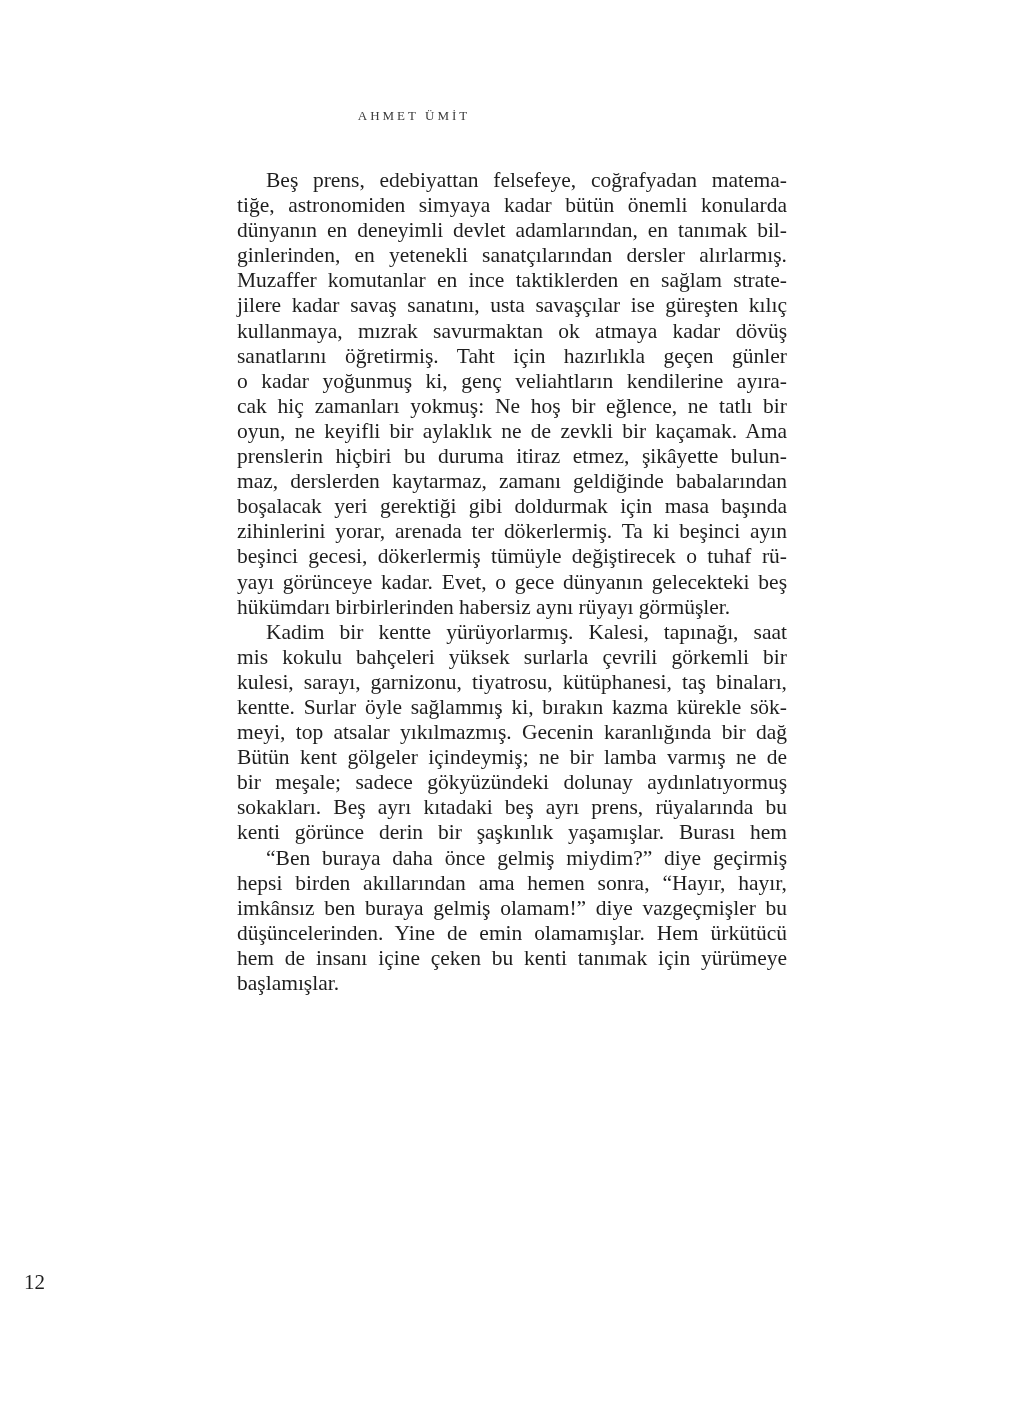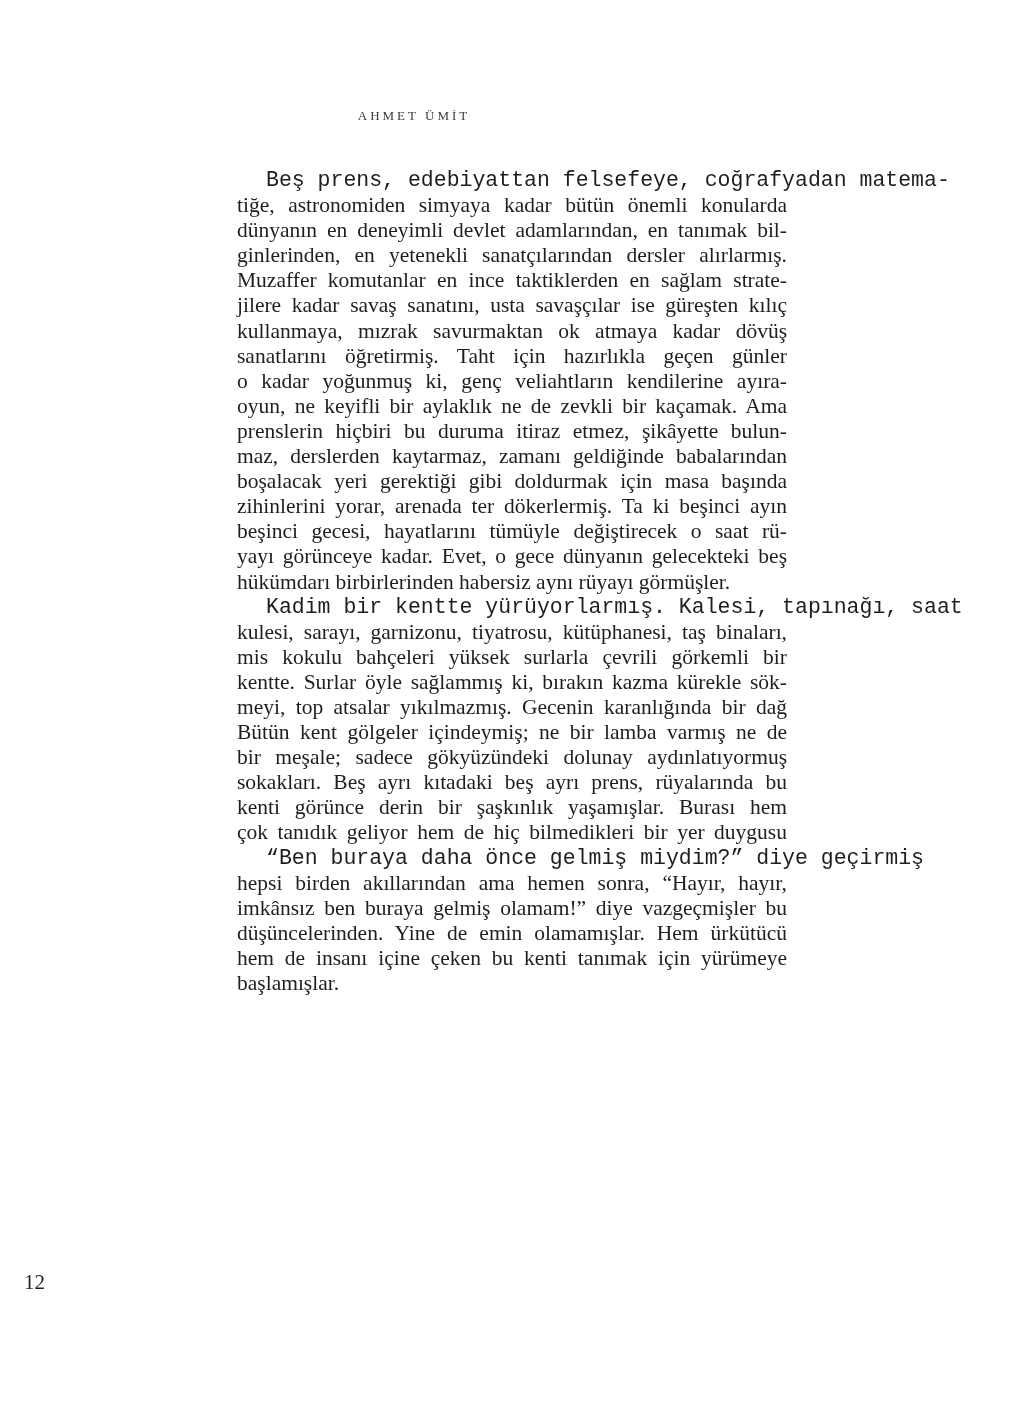--- a/index.html
+++ b/index.html
@@ -10,21 +10,21 @@
     font-family: "Liberation Serif", "DejaVu Serif", serif;
     font-size: 13px; letter-spacing: 3px; color: #3a3a3a;
   }
   .body-text {
     position: absolute; top: 168px; left: 237px; width: 550px;
     font-family: "Liberation Serif", "DejaVu Serif", serif;
     font-size: 21.5px; line-height: 25.1px; color: #1e1e1e;
   }
   .line { display: block; white-space: nowrap; text-align: justify; text-align-last: justify; height: 25.1px; }
   .line.last { text-align-last: left; }
-  .line.indent { padding-left: 29px; font-family: Liberation Mono, monospace; }
+  .line.indent { padding-left: 29px; }
   .page-number {
     position: absolute; top: 1270px; left: 0; width: 1024px; text-align: left;
     font-family: "Liberation Serif", "DejaVu Serif", serif;
     font-size: 21px; color: #1e1e1e; margin-left: 24px;
   }
 </style>
 </head>
 <body>
 
 <div class="page">
@@ -34,40 +34,40 @@
       <div>
         <span class="line indent">Beş prens, edebiyattan felsefeye, coğrafyadan matema-</span>
         <span class="line">tiğe, astronomiden simyaya kadar bütün önemli konularda</span>
         <span class="line">dünyanın en deneyimli devlet adamlarından, en tanımak bil-</span>
         <span class="line">ginlerinden, en yetenekli sanatçılarından dersler alırlarmış.</span>
         <span class="line">Muzaffer komutanlar en ince taktiklerden en sağlam strate-</span>
         <span class="line">jilere kadar savaş sanatını, usta savaşçılar ise güreşten kılıç</span>
         <span class="line">kullanmaya, mızrak savurmaktan ok atmaya kadar dövüş</span>
         <span class="line">sanatlarını öğretirmiş. Taht için hazırlıkla geçen günler</span>
         <span class="line">o kadar yoğunmuş ki, genç veliahtların kendilerine ayıra-</span>
+        <span class="line">cak hiç zamanları yokmuş: Ne hoş bir eğlence, ne tatlı bir</span>
         <span class="line">oyun, ne keyifli bir aylaklık ne de zevkli bir kaçamak. Ama</span>
         <span class="line">prenslerin hiçbiri bu duruma itiraz etmez, şikâyette bulun-</span>
         <span class="line">maz, derslerden kaytarmaz, zamanı geldiğinde babalarından</span>
         <span class="line">boşalacak yeri gerektiği gibi doldurmak için masa başında</span>
         <span class="line">zihinlerini yorar, arenada ter dökerlermiş. Ta ki beşinci ayın</span>
-        <span class="line">beşinci gecesi, hayatlarını tümüyle değiştirecek o saat rü-</span>
+        <span class="line">beşinci gecesi, dökerlermiş tümüyle değiştirecek o tuhaf rü-</span>
         <span class="line">yayı görünceye kadar. Evet, o gece dünyanın gelecekteki beş</span>
         <span class="line last">hükümdarı birbirlerinden habersiz aynı rüyayı görmüşler.</span>
       </div>
       <div>
         <span class="line indent">Kadim bir kentte yürüyorlarmış. Kalesi, tapınağı, saat</span>
+        <span class="line">mis kokulu bahçeleri yüksek surlarla çevrili görkemli bir</span>
         <span class="line">kulesi, sarayı, garnizonu, tiyatrosu, kütüphanesi, taş binaları,</span>
-        <span class="line">mis kokulu bahçeleri yüksek surlarla çevrili görkemli bir</span>
         <span class="line">kentte. Surlar öyle sağlammış ki, bırakın kazma kürekle sök-</span>
         <span class="line">meyi, top atsalar yıkılmazmış. Gecenin karanlığında bir dağ</span>
         <span class="line">Bütün kent gölgeler içindeymiş; ne bir lamba varmış ne de</span>
         <span class="line">bir meşale; sadece gökyüzündeki dolunay aydınlatıyormuş</span>
         <span class="line">sokakları. Beş ayrı kıtadaki beş ayrı prens, rüyalarında bu</span>
         <span class="line">kenti görünce derin bir şaşkınlık yaşamışlar. Burası hem</span>
-        <span class="line">çok tanıdık geliyor hem de hiç bilmedikleri bir yer duygusu</span>
       </div>
       <div>
         <span class="line indent">“Ben buraya daha önce gelmiş miydim?” diye geçirmiş</span>
         <span class="line">hepsi birden akıllarından ama hemen sonra, “Hayır, hayır,</span>
         <span class="line">imkânsız ben buraya gelmiş olamam!” diye vazgeçmişler bu</span>
         <span class="line">düşüncelerinden. Yine de emin olamamışlar. Hem ürkütücü</span>
         <span class="line">hem de insanı içine çeken bu kenti tanımak için yürümeye</span>
         <span class="line last">başlamışlar.</span>
       </div>
     </div>

